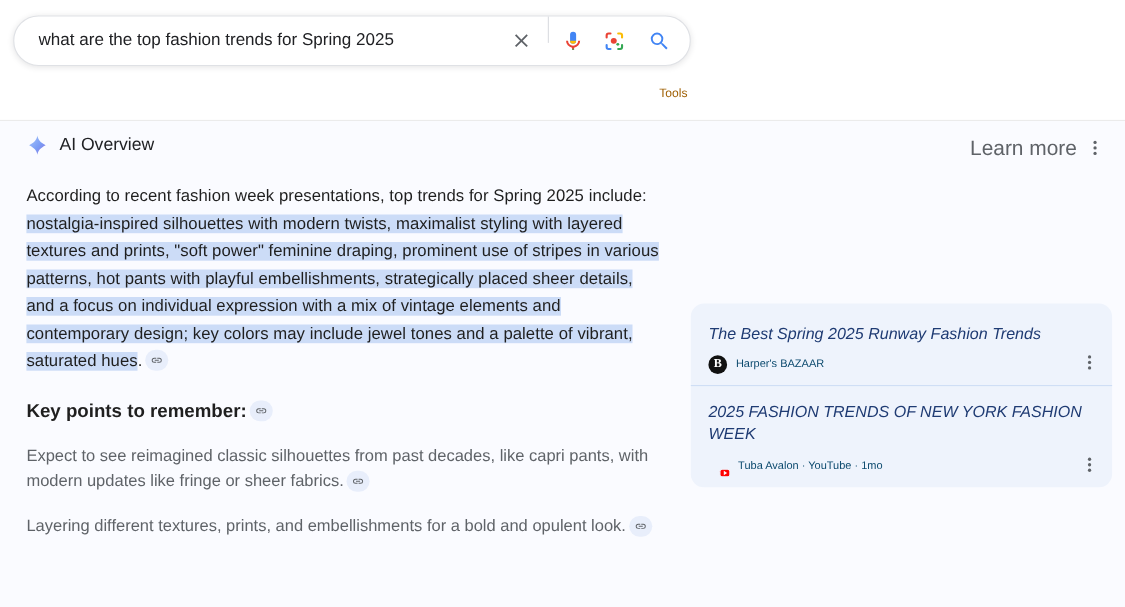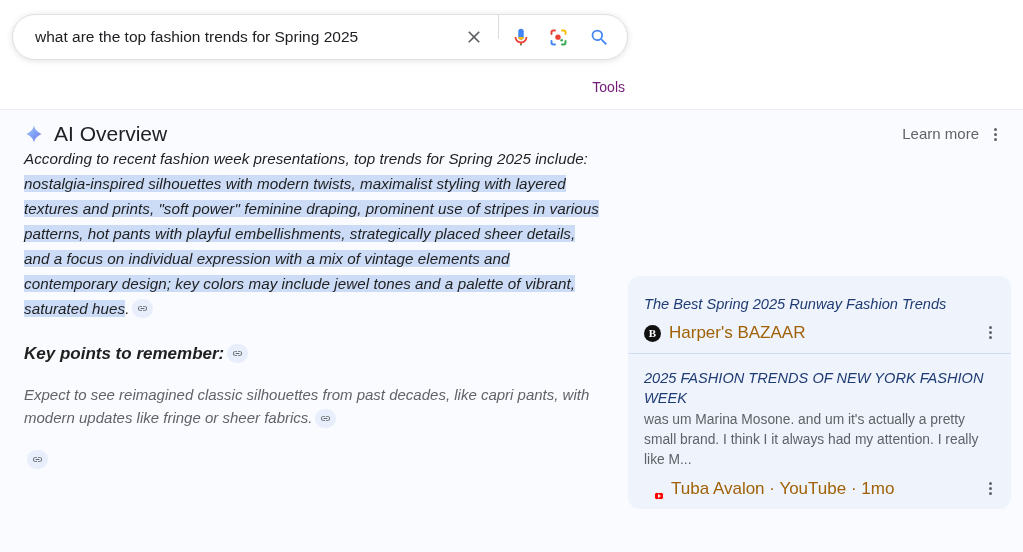--- a/index.html
+++ b/index.html
@@ -52,51 +52,50 @@
   .tab.active { color: #202124; font-weight: 400; }
   .tab.active::after {
     content: ""; position: absolute; left: -3px; right: -3px; bottom: -1px;
     height: 3px; background: #202124; border-radius: 2px;
   }
   .tab-more { display: flex; align-items: flex-end; gap: 0; }
   .dots-v { display: inline-flex; flex-direction: column; gap: 2px; }
   .dots-v i { width: 2.5px; height: 2.5px; border-radius: 50%; background: #5f6368; display: block; }
   .tools-link {
     position: absolute; right: 398px; top: 5px;
-    font-size: 14px; color: #701a75; cursor: pointer;
+    font-size: 11px; color: #a16207; cursor: pointer;
   }
 
   
   .body-wrap { position: relative; width: 1023px; height: 442px; background: #fafbff; }
 
   
   .ai-header {
     position: absolute; left: 0; top: 0; width: 1023px; height: 48px;
   }
   .ai-title-group {
     position: absolute; left: 24px; top: 12px;
     display: flex; align-items: center; gap: 10px;
   }
   .sparkle { width: 20px; height: 20px; display: block; }
-  .ai-title { font-size: 21px; color: #202124; }
+  .ai-title { font-size: 16px; color: #202124; }
   .learn-more {
     position: absolute; right: 44px; top: 15px;
-    font-size: 15px; color: #5f6368; cursor: pointer;
+    font-size: 19px; color: #5f6368; cursor: pointer;
   }
   .ai-kebab {
     position: absolute; right: 18px; top: 14px;
     width: 20px; height: 20px;
     display: flex; align-items: center; justify-content: center; cursor: pointer;
   }
 
   
   .ai-content {
-    position: absolute; left: 24px; top: 36px;
+    position: absolute; left: 24px; top: 56px;
     width: 580px;
-    font-style: italic;
   }
   .ai-para {
     font-size: 15.2px; line-height: 25px; color: #1f1f1f;
     letter-spacing: 0.05px;
   }
   .hl { background: #ccdcf7; }
   .chip {
     display: inline-flex; align-items: center; justify-content: center;
     width: 21px; height: 19px; border-radius: 10px;
     background: #e8eefb; vertical-align: middle;
@@ -131,21 +130,21 @@
   .src-title {
     font-size: 14.6px; line-height: 20px; color: #1f3b73; cursor: pointer; font-style: italic;
   }
   .src-snippet {
     margin-top: 2px;
     font-size: 13.8px; line-height: 20px; color: #5f6368;
   }
   .src-meta {
     margin-top: 9px; display: flex; align-items: center; gap: 8px;
   }
-  .src-source { font-size: 17px; color: #a16207; }
+  .src-source { font-size: 10px; color: #0c4a6e; }
   .src-kebab {
     position: absolute; right: 12px; bottom: 12px;
     width: 18px; height: 18px;
     display: flex; align-items: center; justify-content: center; cursor: pointer;
   }
   .dots-v.grey i { background: #5f6368; width: 3px; height: 3px; }
 
   
   .fav { width: 17px; height: 17px; flex: 0 0 17px; position: relative; }
   .fav-bazaar {
@@ -286,21 +285,21 @@
 
     <div class="sec-body">
       <span>Expect to see reimagined classic silhouettes from past decades, like capri pants, with modern updates like fringe or sheer fabrics.</span><span class="chip">
         <svg viewBox="0 0 24 24">
           <path d="M3.9 12a3.1 3.1 0 0 1 3.1-3.1h4V7H7a5 5 0 0 0 0 10h4v-1.9H7A3.1 3.1 0 0 1 3.9 12zM8 13h8v-2H8v2zm9-6h-4v1.9h4a3.1 3.1 0 1 1 0 6.2h-4V17h4a5 5 0 0 0 0-10z" fill="#5f6368"></path>
         </svg>
       </span>
     </div>
 
     <div class="sec-body">
-      <span class="chip">
+      <span>Layering different textures, prints, and embellishments for a bold and opulent look.</span><span class="chip">
         <svg viewBox="0 0 24 24">
           <path d="M3.9 12a3.1 3.1 0 0 1 3.1-3.1h4V7H7a5 5 0 0 0 0 10h4v-1.9H7A3.1 3.1 0 0 1 3.9 12zM8 13h8v-2H8v2zm9-6h-4v1.9h4a3.1 3.1 0 1 1 0 6.2h-4V17h4a5 5 0 0 0 0-10z" fill="#5f6368"></path>
         </svg>
       </span>
     </div>
 
   </div>
 
   <div class="sources">
 
@@ -316,21 +315,20 @@
         <span class="dots-v grey">
             <i></i>
             <i></i>
             <i></i>
           </span>
       </div>
     </div>
 
     <div class="src-card">
       <div class="src-title">2025 FASHION TRENDS OF NEW YORK FASHION WEEK</div>
-      <div class="src-snippet">was um Marina Mosone. and um it's actually a pretty small brand. I think I it always had my attention. I really like M...</div>
       <div class="src-meta">
         <span class="fav-yt">
           <span class="fav-yt-av"></span>
           <span class="fav-yt-badge"></span>
         </span>
         <span class="src-source">Tuba Avalon · YouTube · 1mo</span>
       </div>
       <div class="src-kebab">
         <span class="dots-v grey">
             <i></i>

